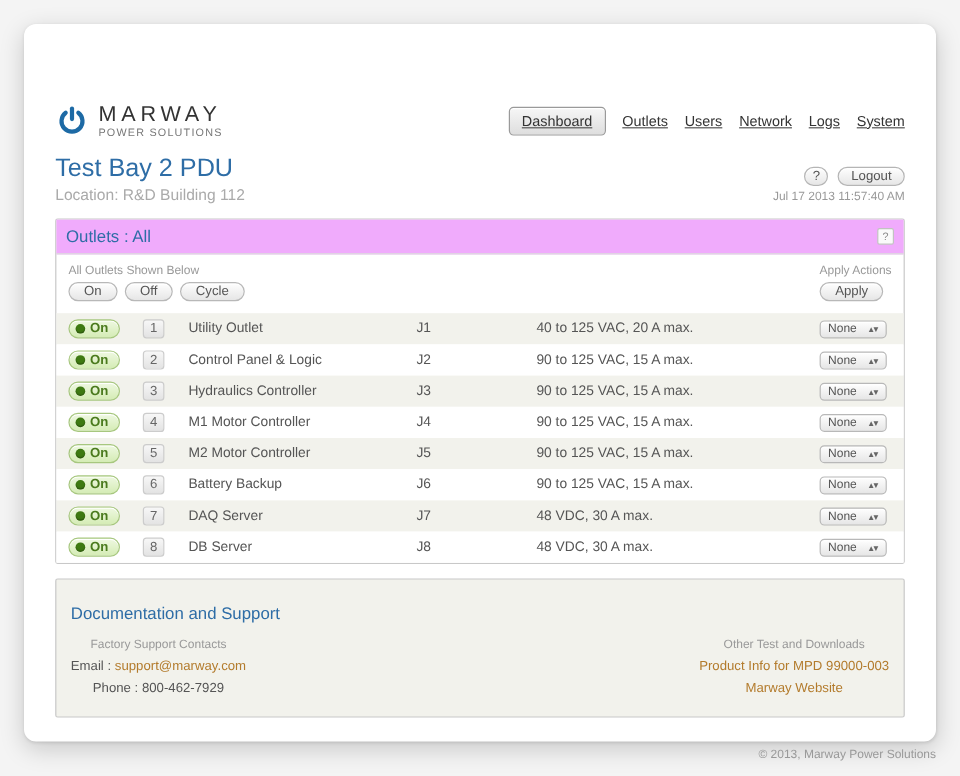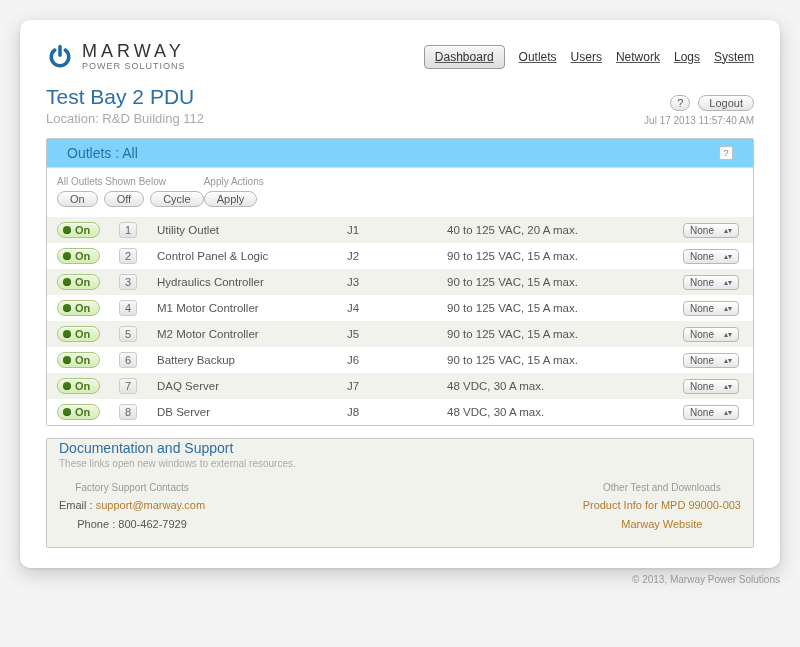--- a/index.html
+++ b/index.html
@@ -3,21 +3,21 @@
 <meta charset="utf-8">
 <style>
   * { box-sizing: border-box; margin: 0; padding: 0; font-family: "Lucida Grande", "Segoe UI", Arial, sans-serif; }
   body { background: #f4f4f4; padding: 20px; font-size: 12px; color: #555; }
   .page-card {
     width: 760px; margin: 0 auto; background: #fff; border-radius: 10px;
     padding: 18px 26px 20px 26px;
     box-shadow: 0 6px 20px rgba(0,0,0,0.18), 0 1px 3px rgba(0,0,0,0.1);
   }
   
-  .header { display: flex; align-items: center; justify-content: space-between; padding: 4px 0 14px 0; }
+  .header { display: flex; align-items: center; justify-content: space-between; padding: 4px 0 14px 0; margin-top: 44px; }
   .brand { display: flex; align-items: center; gap: 8px; }
   .brand-icon svg { display: block; }
   .brand-text { display: flex; flex-direction: column; line-height: 1; }
   .brand-name { font-size: 18px; letter-spacing: 4px; color: #333; font-weight: 400; }
   .brand-tag { font-size: 9px; letter-spacing: 1px; color: #777; margin-top: 2px; }
   .nav { display: flex; align-items: center; gap: 14px; font-size: 12px; text-decoration: underline; }
   .nav a { text-decoration: none; color: #333; cursor: pointer; }
   .nav-button {
     border: 1px solid #9a9a9a; border-radius: 4px; padding: 4px 10px;
     background: linear-gradient(#f6f6f6,#dedede); cursor: pointer; font-size: 12px;
@@ -35,31 +35,31 @@
   }
   .help-btn { padding: 1px 6px; }
   .timestamp { font-size: 10px; color: #999; }
   
   .panel {
     border: 1px solid #c8c8c8; border-radius: 2px; margin-top: 12px;
     background: #fff;
   }
   .panel-head {
     display: flex; justify-content: space-between; align-items: center;
-    padding: 6px 20px; background: #7dd3fc;
+    padding: 6px 8px; background: #f0abfc;
     border-bottom: 1px solid #ddd;
   }
   .panel-title { color: #2e6da6; font-size: 14px; font-weight: 400; }
   .panel-help {
     width: 14px; height: 14px; border: 1px solid #c2c2c2; border-radius: 2px;
     font-size: 9px; display: flex; align-items: center; justify-content: center;
     color: #888; background: #fafafa; cursor: pointer;
   }
   .controls-row {
-    display: flex; justify-content: flex-start; align-items: flex-end;
+    display: flex; justify-content: space-between; align-items: flex-end;
     padding: 8px 10px 10px 10px;
   }
   .controls-left-lbl, .controls-right-lbl { font-size: 10px; color: #999; margin-bottom: 4px; }
   .pill-btn, .apply-btn, .action-select {
     border: 1px solid #b8b8b8; border-radius: 10px; padding: 1px 12px; font-size: 11px;
     background: linear-gradient(#fefefe,#e6e6e6); color: #555; cursor: pointer;
     box-shadow: inset 0 1px 0 #fff;
   }
   .pill-group { display: flex; gap: 6px; }
   .controls-right { text-align: left; }
@@ -88,21 +88,21 @@
     border: 1px solid #ccc; background: linear-gradient(#f7f7f7,#e3e3e3);
     border-radius: 3px; padding: 1px 4px; color: #666; font-size: 11px;
   }
   .col-action { text-align: right; padding-right: 4px; }
   .action-select {
     border-radius: 4px; padding: 1px 6px; font-size: 10px; display: inline-flex; align-items: center; gap: 10px;
   }
   .action-select .caret { font-size: 8px; color: #666; }
   
   .support {
-    border: 1px solid #c8c8c8; margin-top: 12px; padding: 1px 12px 14px 12px;
+    border: 1px solid #c8c8c8; margin-top: 12px; padding: 20px 12px 14px 12px;
     background: #f2f2ec; border-radius: 2px;
   }
   .support-title { color: #2e6da6; font-size: 14px; font-weight: 400; }
   .support-sub { font-size: 10px; color: #aaa; margin-top: 2px; }
   .support-cols { display: flex; justify-content: space-between; gap: 100px; margin-top: 10px; font-size: 11px; }
   .support-col { text-align: center; line-height: 1.7; }
   .support-col .hdr { color: #999; font-size: 10px; }
   .lnk { color: #b37b2c; text-decoration: none; cursor: pointer; }
   
   .footer { width: 760px; margin: 6px auto 0 auto; text-align: right; font-size: 10px; color: #999; }
@@ -283,21 +283,20 @@
                 <span>None</span>
                 <span class="caret">▴▾</span>
               </span></span>
           </div>
         </div>
     </div>
   </div>
 
   <div class="support">
     <div class="support-title">Documentation and Support</div>
-    <div class="support-sub">These links open new windows to external resources.</div>
     <div class="support-cols">
       <div class="support-col">
         <div class="hdr">Factory Support Contacts</div>
         <div>
           <span>Email : </span>
           <a class="lnk">support@marway.com</a>
         </div>
         <div>
           <span>Phone : </span>
           <span>800-462-7929</span>

